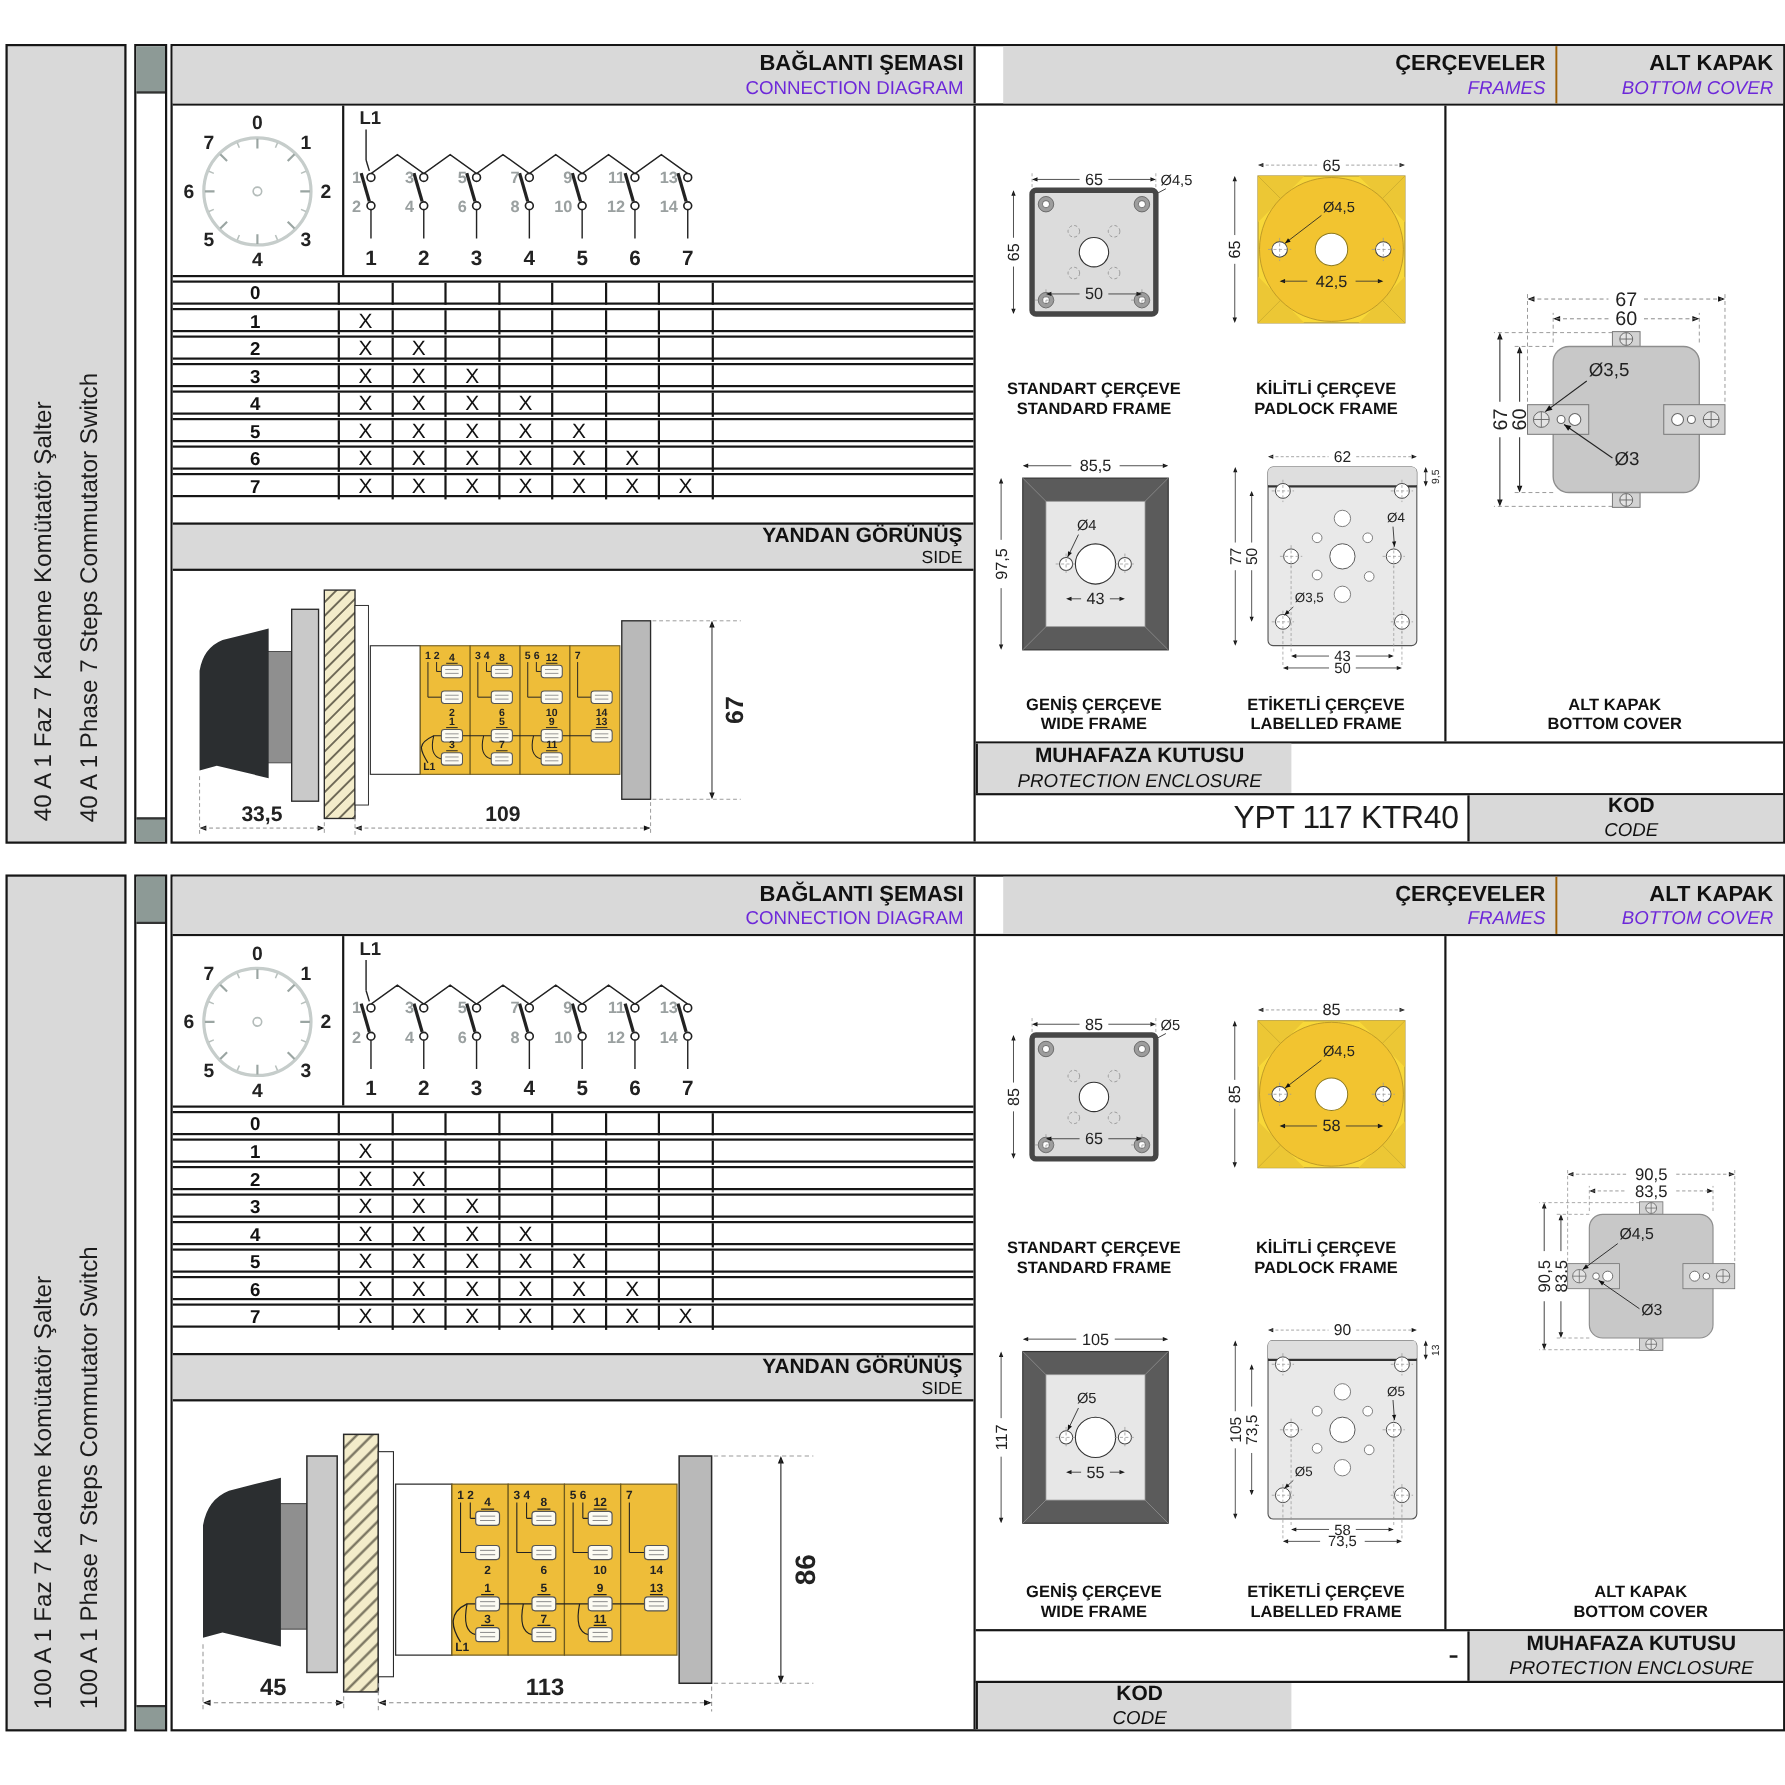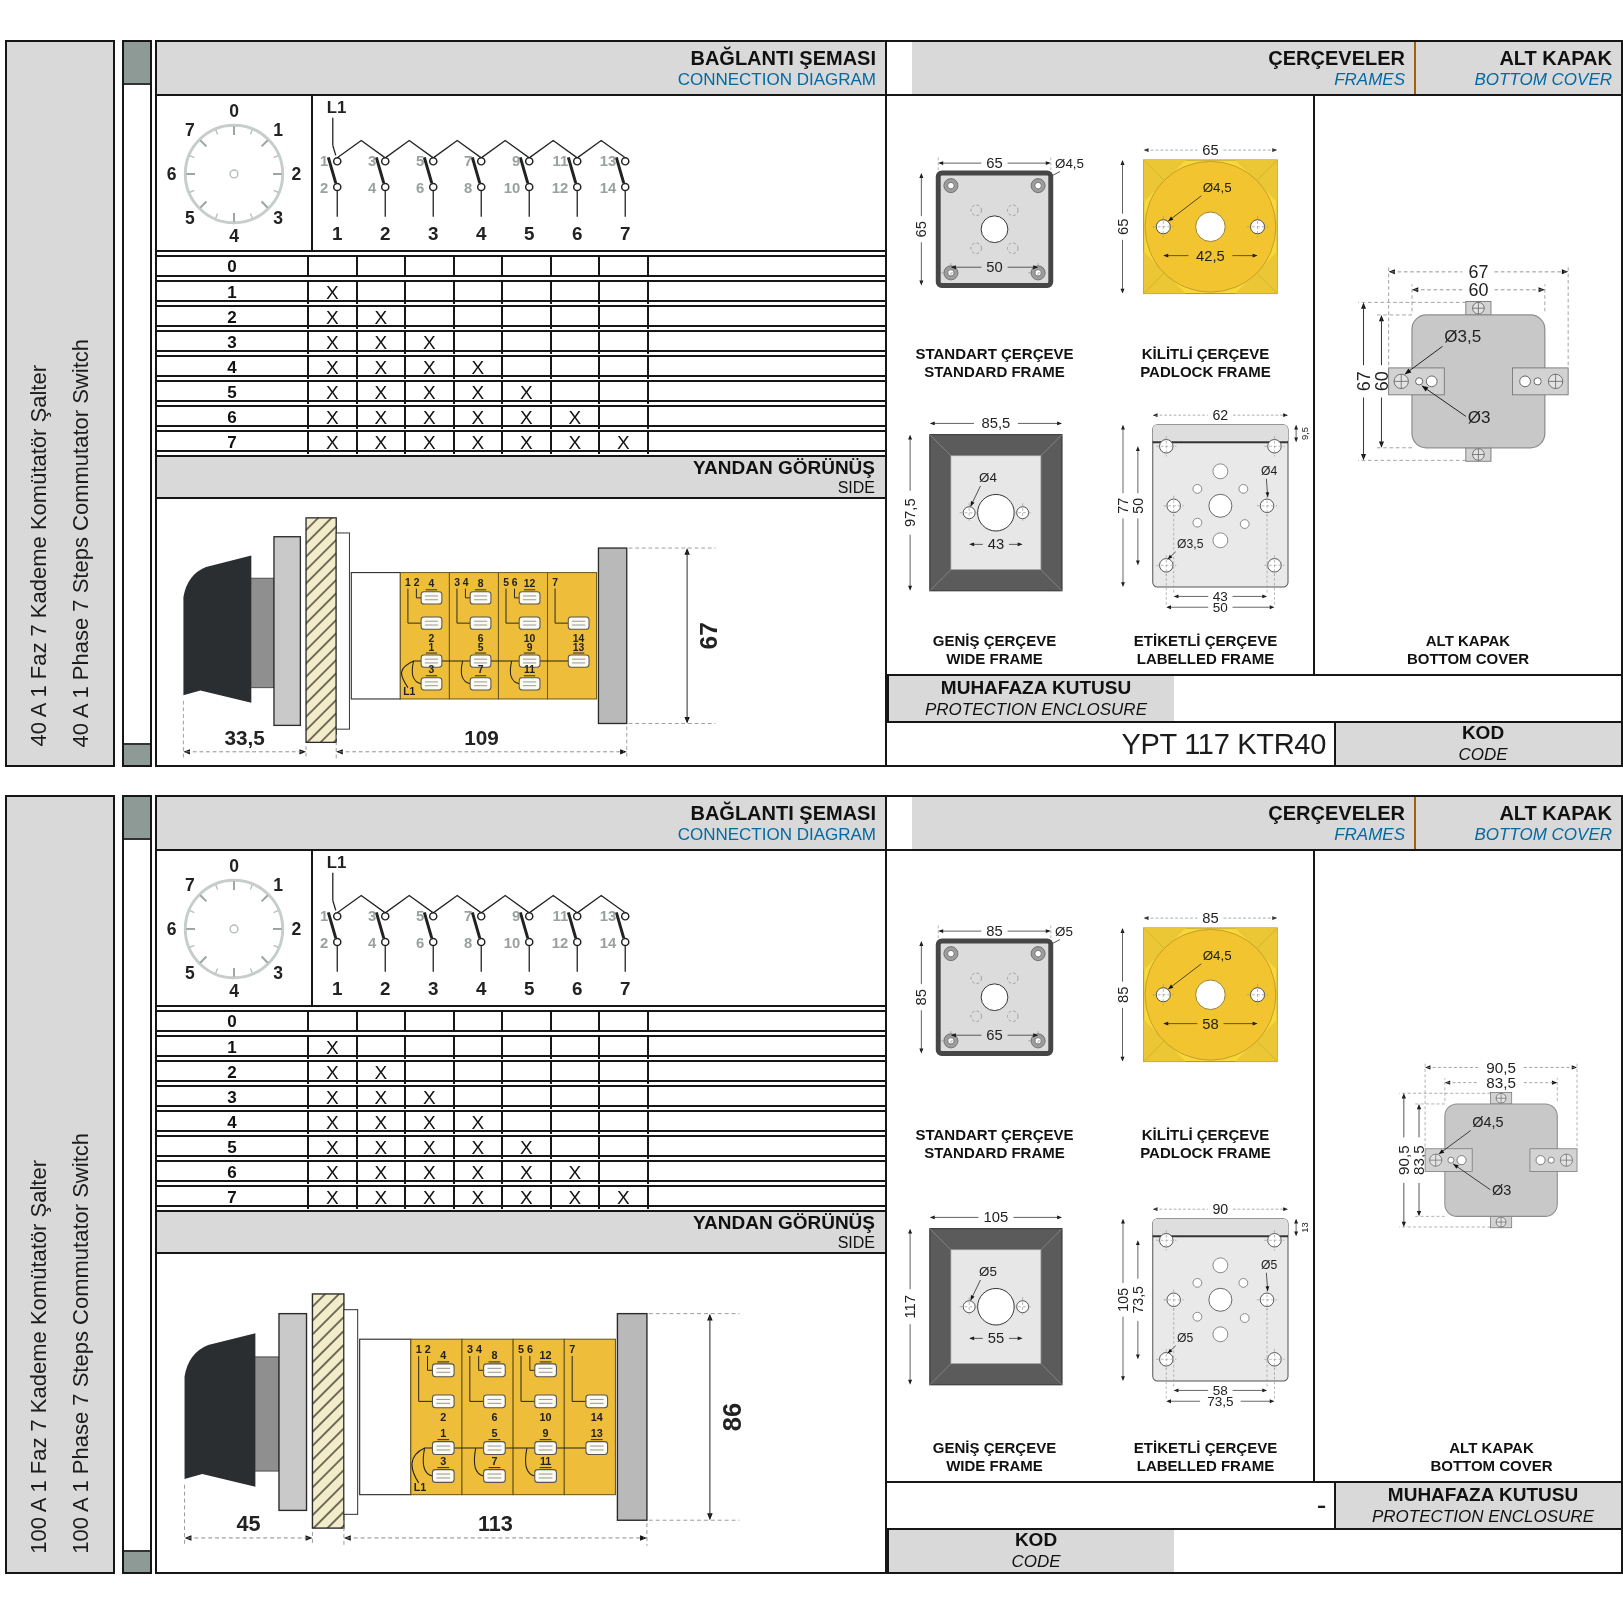--- a/index.html
+++ b/index.html
@@ -17,35 +17,35 @@
   .sq.top { height:43px; border-bottom:2px solid #333; }
   .sq.bot { height:22px; border-top:2px solid #333; }
   .main { flex:1; border:2px solid #161616; display:flex; flex-direction:column; background:#fff; }
   .hdr { height:54px; display:flex; border-bottom:2px solid #161616; }
   .hcell { background:#d9d9d9; display:flex; flex-direction:column; justify-content:center;
            align-items:flex-end; padding-right:9px; }
   .hconn { width:730px; border-right:2px solid #161616; }
   .hframes { width:504px; border-right:2px solid #a16207;margin-left:25px; }
   .hcover { flex:1; }
   .htr { font-size:20px; font-weight:700; line-height:1.15; }
-  .hen { font-size:17px; line-height:1.15; color:#0369a1; }
+  .hen { font-size:17px; line-height:1.15; color:#6d28d9; }
   .it { font-style:italic; }
   .body { flex:1; display:flex; min-height:0; }
   .conncol { width:730px; border-right:2px solid #161616; display:flex; flex-direction:column; }
   .dialrow { height:156px; display:flex; border-bottom:2px solid #161616; }
   .dialcell { width:156px; border-right:2px solid #161616; padding:1px; }
   .contactcell { flex:1; }
   .tbl { padding-top:3px; }
   .trow { height:22px; border-top:2px solid #161616; border-bottom:2px solid #161616;
           margin-bottom:3px; display:grid; grid-template-columns:152px repeat(7,48.5px) 1fr; }
   .trow > div { display:flex; align-items:center; justify-content:center; }
   .tl { font-weight:700; font-size:17px; border-right:2px solid #161616; }
   .tc { font-size:19px; border-right:2px solid #161616; }
   .band { height:44px; background:#d9d9d9; border-top:2px solid #161616; border-bottom:2px solid #161616;
-          display:flex; flex-direction:column; justify-content:flex-end; align-items:flex-end; padding-right:10px; }
+          display:flex; flex-direction:column; justify-content:flex-end; align-items:flex-end; padding-right:10px;margin-top:20px; }
   .bandtr { font-size:19px; font-weight:700; line-height:1.15; }
   .banden { font-size:16px; line-height:1.15; }
   .sideview { flex:1; min-height:0; }
   .sideview svg, .dialcell svg, .contactcell svg, .figsvg svg { width:100%; height:100%; display:block; }
   .rightcol { flex:1; display:flex; flex-direction:column; }
   .figsrow { height:578px; display:flex;border-radius:30px; }
   .panel--tall .figsrow { height:630px;gap:47px; }
   .framescol { width:428px; border-right:2px solid #161616; display:flex; flex-direction:column; padding:4px 2px 0; }
   .figrow { flex:1; display:flex; min-height:0; }
   .fig { flex:1; display:flex; flex-direction:column; min-width:0; }

